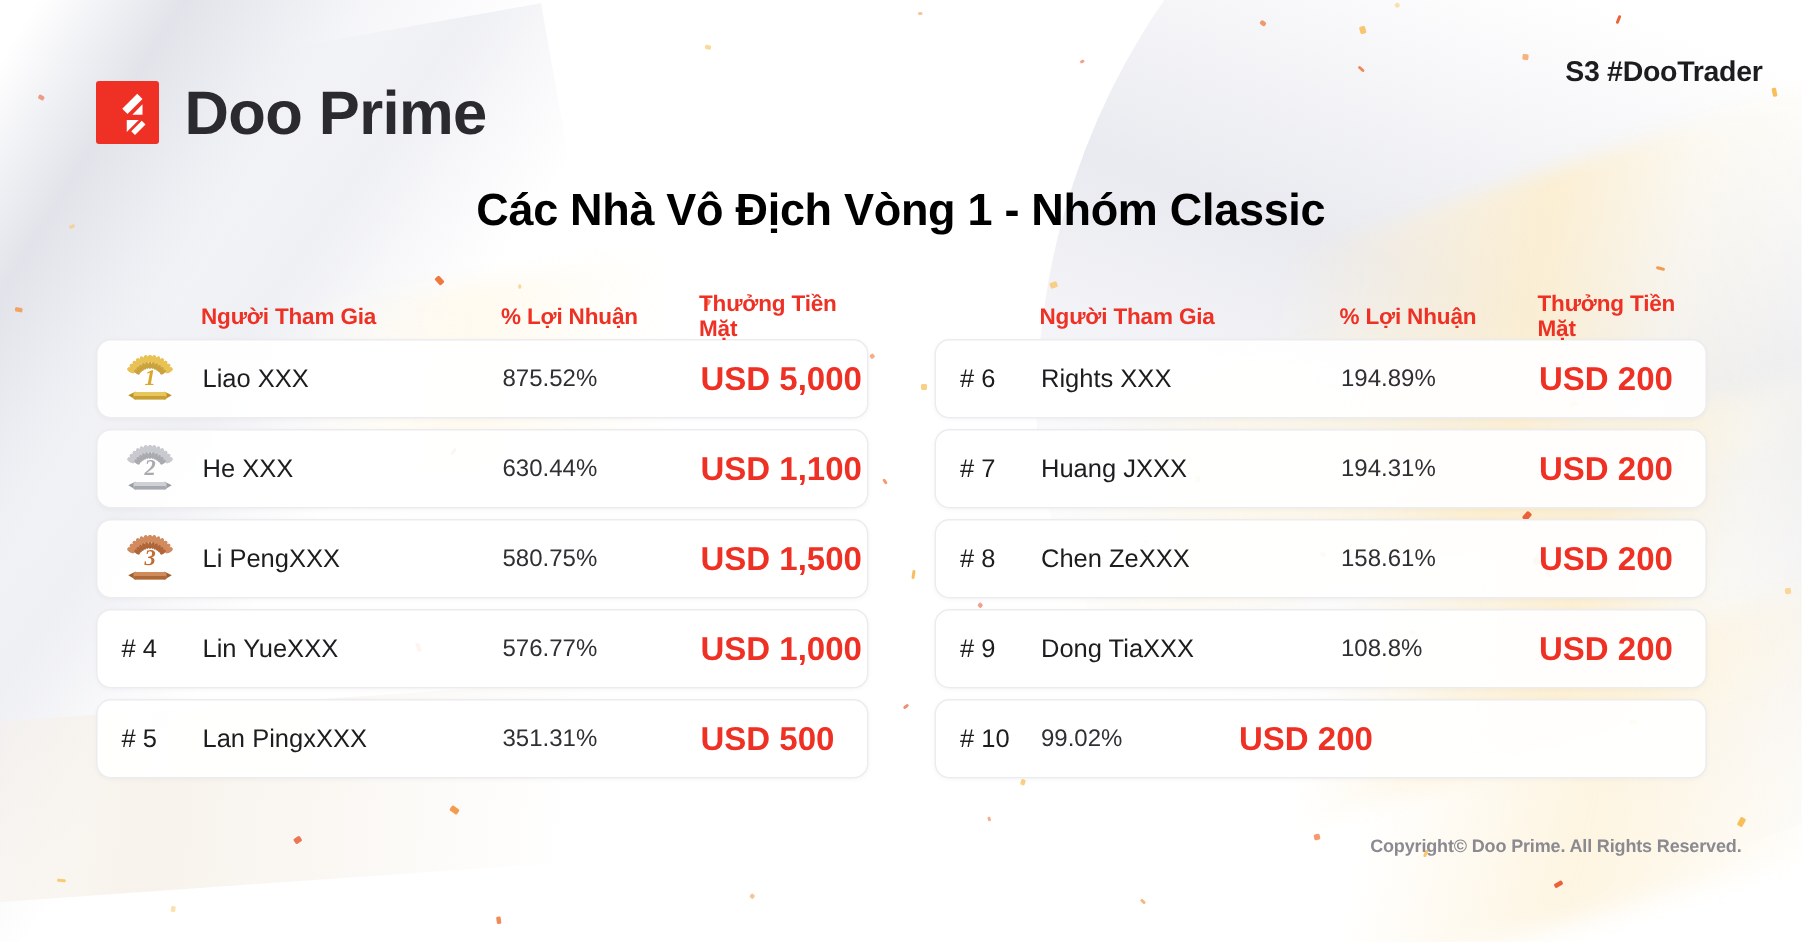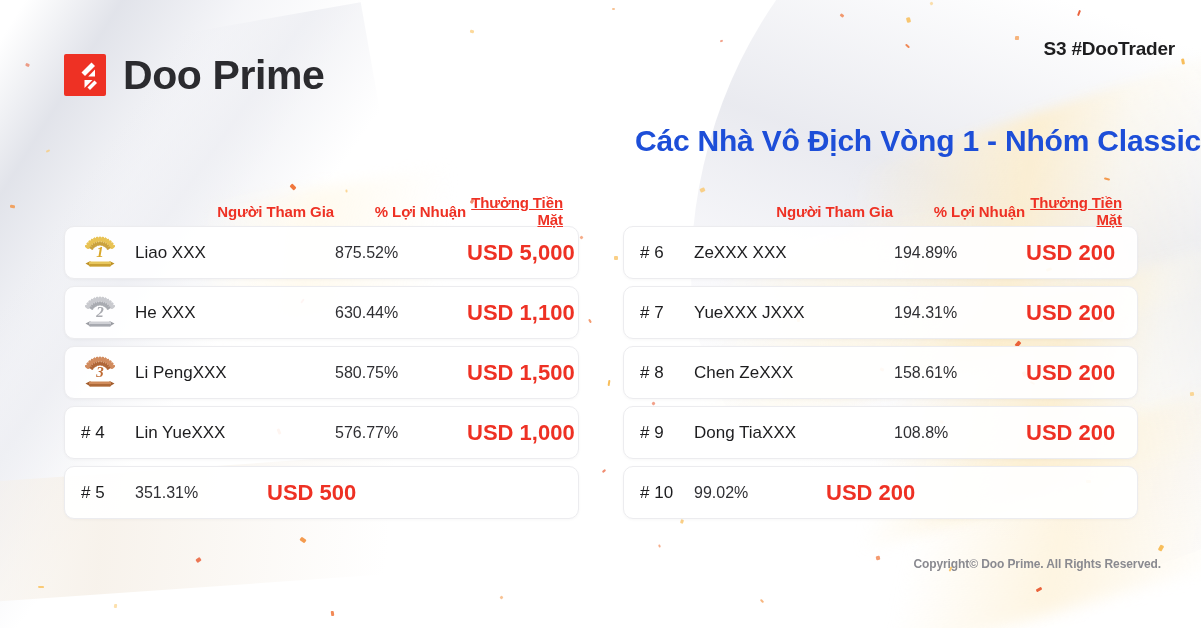--- a/index.html
+++ b/index.html
@@ -163,24 +163,24 @@
     color: #1d1d1f;
     letter-spacing: -0.2px;
     white-space: nowrap;
   }
 
   .page-title {
     position: absolute;
     left: 0;
     right: 0;
     top: 124px;
-    text-align: right;
+    text-align: center;
     font-size: 30px;
     font-weight: 700;
-    color: #1d4ed8;
+    color: #000000;
     letter-spacing: -0.2px;
     white-space: nowrap;
   }
 
   
   .tables {
     position: absolute;
     left: 0;
     top: 196px;
     width: 1201px;
@@ -192,26 +192,25 @@
 
   .thead {
     display: flex;
     align-items: center;
     height: 30px;
     padding: 0 16px;
     font-size: 15px;
     font-weight: 700;
     color: #ee3124;
     letter-spacing: -0.1px;
-    text-align: right;
   }
   .c-rank  { width: 54px; flex: none; }
   .c-name  { width: 200px; flex: none; }
   .c-pct   { width: 132px; flex: none; }
-  .c-prize { flex: 1; text-decoration: underline; }
+  .c-prize { flex: 1; }
 
   .row {
     display: flex;
     align-items: center;
     height: 53px;
     margin-bottom: 7px;
     padding: 0 16px;
     background: rgba(255,255,255,0.93);
     border: 1px solid #ececef;
     border-radius: 10px;
@@ -551,43 +550,44 @@
             <div class="cell-prize">USD 1,500</div>
           </div>
           <div class="row">
             <div class="rank-num"># 4</div>
             <div class="cell-name">Lin YueXXX</div>
             <div class="cell-pct">576.77%</div>
             <div class="cell-prize">USD 1,000</div>
           </div>
           <div class="row">
             <div class="rank-num"># 5</div>
+            <div class="cell-name">Lan PingxXXX</div>
             <div class="cell-pct">351.31%</div>
             <div class="cell-prize">USD 500</div>
           </div>
         </div>
     </div>
 
     <div class="table-col">
       <div class="thead">
         <div class="c-rank"></div>
         <div class="c-name">Người Tham Gia</div>
         <div class="c-pct">% Lợi Nhuận</div>
         <div class="c-prize">Thưởng Tiền Mặt</div>
       </div>
       <div id="rows-right">
           <div class="row">
             <div class="rank-num"># 6</div>
-            <div class="cell-name">ZeXXX XXX</div>
+            <div class="cell-name">Rights XXX</div>
             <div class="cell-pct">194.89%</div>
             <div class="cell-prize">USD 200</div>
           </div>
           <div class="row">
             <div class="rank-num"># 7</div>
-            <div class="cell-name">YueXXX JXXX</div>
+            <div class="cell-name">Huang JXXX</div>
             <div class="cell-pct">194.31%</div>
             <div class="cell-prize">USD 200</div>
           </div>
           <div class="row">
             <div class="rank-num"># 8</div>
             <div class="cell-name">Chen ZeXXX</div>
             <div class="cell-pct">158.61%</div>
             <div class="cell-prize">USD 200</div>
           </div>
           <div class="row">

